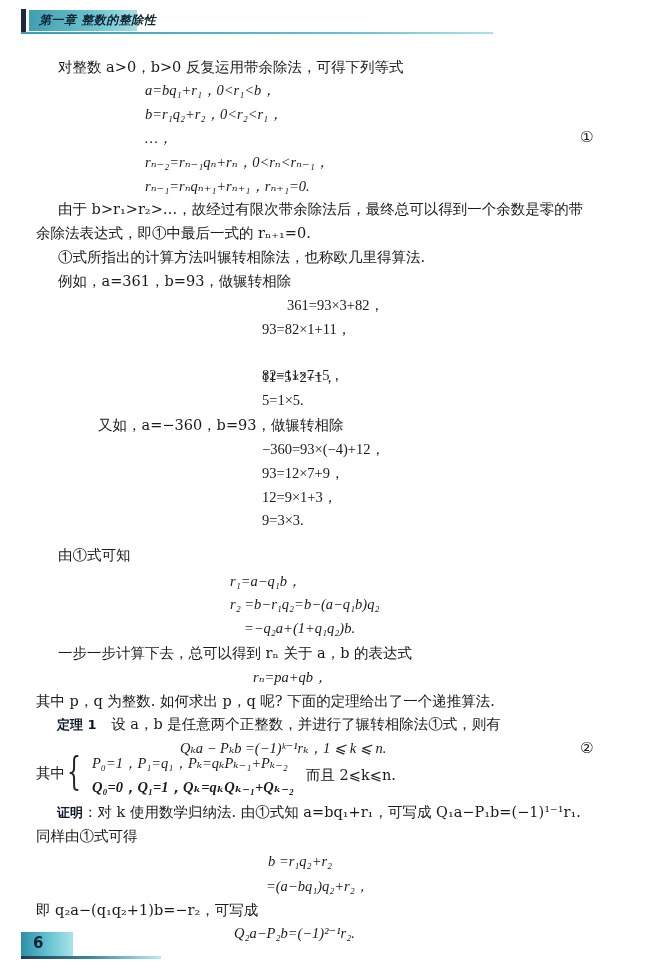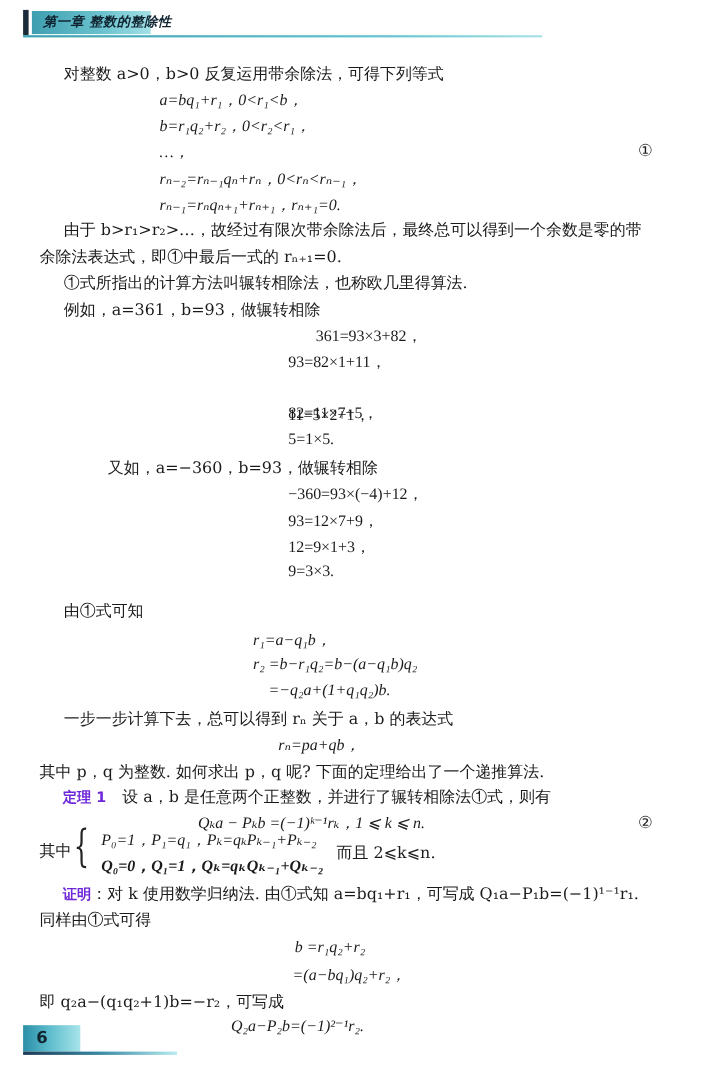--- a/index.html
+++ b/index.html
@@ -12,21 +12,21 @@
   
   .hdr-bar { position:absolute; left:21px; top:9px; width:5px; height:23px; background:#1b2b3a; }
   .hdr-tab { position:absolute; left:29px; top:10px; width:108px; height:21px;
              background:linear-gradient(90deg,#3f9fb0 0%,#6cc3cf 60%,#a3e0e6 100%); }
   .hdr-title { position:absolute; left:39px; top:12px; font-family:"DejaVu Sans",sans-serif;
                font-weight:bold; font-style:italic; font-size:12px; color:#0f2430; letter-spacing:0.5px; }
   .hdr-line { position:absolute; left:21px; top:32px; width:472px; height:2px;
               background:linear-gradient(90deg,#3a9fb0 0%,#64c4cf 70%,#a9e2e7 100%); }
 
   .circ { font-family:"DejaVu Sans",sans-serif; font-size:15px; }
-  .teal { color:#6d28d9; font-family:"DejaVu Sans",sans-serif; font-weight:bold; font-size:13px; }
+  .teal { color:#0f172a; font-family:"DejaVu Sans",sans-serif; font-weight:bold; font-size:13px; }
 
   .brace { position:absolute; left:67px; top:732px; font-family:"DejaVu Serif",serif; font-size:40px; line-height:40px; transform:scaleX(0.55); transform-origin:left; color:#222; }
 
   
   .ftr-box { position:absolute; left:21px; top:932px; width:52px; height:24px;
              background:linear-gradient(90deg,#2a8ea6 0%,#5cbccc 45%,#a8e4ea 100%); }
   .ftr-num { position:absolute; left:33px; top:934px; font-family:"DejaVu Sans",sans-serif;
              font-weight:bold; font-size:15px; color:#102530; }
   .ftr-line { position:absolute; left:21px; top:956px; width:140px; height:3px;
               background:linear-gradient(90deg,#1e3a55 0%,#3a8aa5 50%,#b8ecf0 100%); }
@@ -98,17 +98,17 @@
 <div class="abs" style="left:306px;top:766px;">而且 2⩽k⩽n.</div>
 
 <div class="abs" style="left:57px;top:803px;">
   <span class="teal">证明</span><span>：对 k 使用数学归纳法. 由①式知 a=bq₁+r₁，可写成 Q₁a−P₁b=(−1)¹⁻¹r₁.</span>
 </div>
 <div class="abs" style="left:36px;top:827px;">同样由①式可得</div>
 
 <div class="abs m" style="left:252px;top:853px;margin-left:16px;">b =r₁q₂+r₂</div>
 <div class="abs m" style="left:266px;top:877px;">=(a−bq₁)q₂+r₂，</div>
 <div class="abs" style="left:36px;top:901px;">即 q₂a−(q₁q₂+1)b=−r₂，可写成</div>
-<div class="abs m" style="left:210px;top:925px;">Q₂a−P₂b=(−1)²⁻¹r₂.</div>
+<div class="abs m" style="left:234px;top:925px;">Q₂a−P₂b=(−1)²⁻¹r₂.</div>
 
 <div class="ftr-box"></div>
 <div class="ftr-num">6</div>
 <div class="ftr-line"></div>
 
 </body></html>

